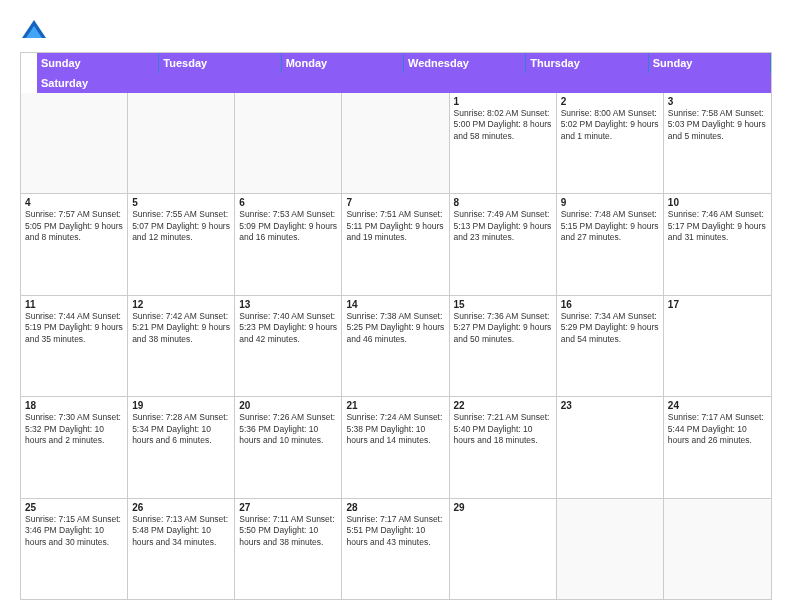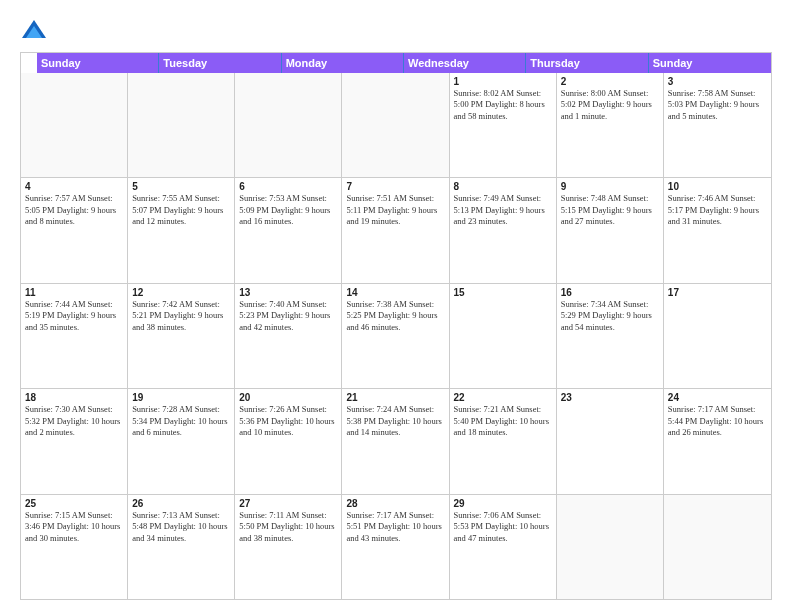--- a/index.html
+++ b/index.html
@@ -99,21 +99,20 @@
       font-size: 10px;
       font-weight: bold;
       color: #222;
       display: block;
       margin-bottom: 1px;
     }
     .cell-text {
       font-size: 8.5px;
       line-height: 1.35;
       color: #333;
-      font-family: Liberation Serif, serif;
     }
   </style>
 </head>
 <body>
 
 <div class="page">
   <div class="header">
     <div class="logo">
       <svg class="logo-icon" viewBox="0 0 28 28">
         <polygon points="14,4 26,22 2,22" fill="#1565c0"></polygon>
@@ -131,20 +130,21 @@
   </div>
 
   <div class="calendar">
     <div class="cal-header">
     <div class="cal-header-cell">Sunday</div>
         <div class="cal-header-cell">Tuesday</div>
         <div class="cal-header-cell">Monday</div>
         <div class="cal-header-cell">Wednesday</div>
         <div class="cal-header-cell">Thursday</div>
         <div class="cal-header-cell">Sunday</div>
+        <div class="cal-header-cell">Saturday</div>
       </div>
     <div class="cal-body">
     <div class="cal-week">
           <div class="cal-cell empty"></div>
           <div class="cal-cell empty"></div>
           <div class="cal-cell empty"></div>
           <div class="cal-cell empty"></div>
           <div class="cal-cell">
             <span class="day-num">1</span>
             <div class="cell-text">Sunrise: 8:02 AM
@@ -242,20 +242,24 @@
           </div>
           <div class="cal-cell">
             <span class="day-num">14</span>
             <div class="cell-text">Sunrise: 7:38 AM
 Sunset: 5:25 PM
 Daylight: 9 hours
 and 46 minutes.</div>
           </div>
           <div class="cal-cell">
             <span class="day-num">15</span>
+            <div class="cell-text">Sunrise: 7:36 AM
+Sunset: 5:27 PM
+Daylight: 9 hours
+and 50 minutes.</div>
           </div>
           <div class="cal-cell">
             <span class="day-num">16</span>
             <div class="cell-text">Sunrise: 7:34 AM
 Sunset: 5:29 PM
 Daylight: 9 hours
 and 54 minutes.</div>
           </div>
           <div class="cal-cell">
             <span class="day-num">17</span>
@@ -332,23 +336,19 @@
           </div>
           <div class="cal-cell">
             <span class="day-num">28</span>
             <div class="cell-text">Sunrise: 7:17 AM
 Sunset: 5:51 PM
 Daylight: 10 hours
 and 43 minutes.</div>
           </div>
           <div class="cal-cell">
             <span class="day-num">29</span>
-            <div class="cell-text">Sunrise: 7:06 AM
-Sunset: 5:53 PM
-Daylight: 10 hours
-and 47 minutes.</div>
           </div>
           <div class="cal-cell empty"></div>
           <div class="cal-cell empty"></div>
         </div>
       </div>
   </div>
 </div>
 
 </body></html>

